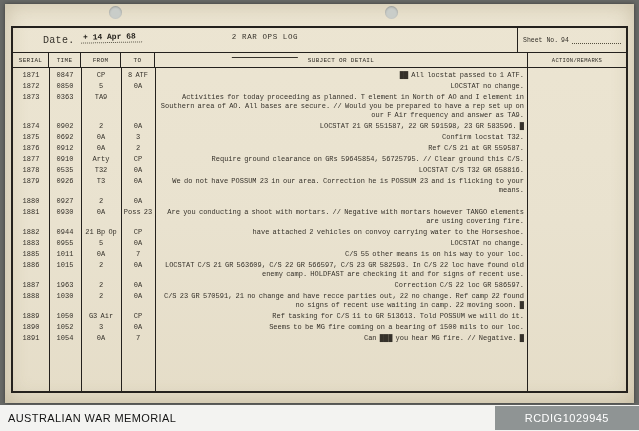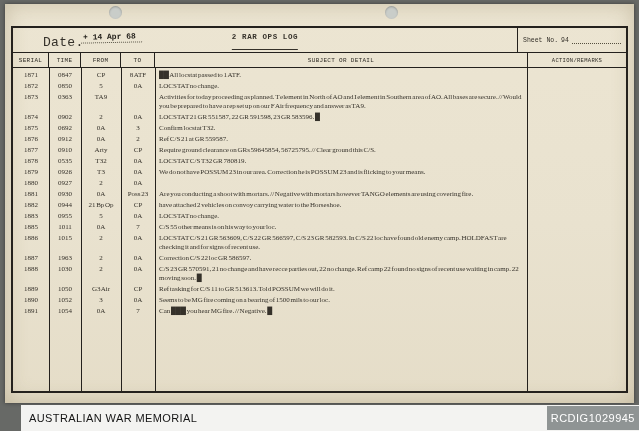--- a/index.html
+++ b/index.html
@@ -13,49 +13,49 @@
   .hole{position:absolute;width:13px;height:13px;border-radius:50%;background:#c9cdc9;
         box-shadow:inset 0 1px 2px rgba(0,0,0,.25);top:2px;}
   .hole.h1{left:104px}.hole.h2{left:380px}
 
   
   .frame{position:absolute;left:6px;right:6px;top:22px;bottom:10px;border:2px solid #24211d;
          display:flex;flex-direction:column;color:#35312a;}
 
   .dateband{display:flex;border-bottom:1px solid #24211d;height:24px;flex:0 0 auto;position:relative;}
   .dateband .left{flex:1 1 auto;position:relative;}
-  .date-label{position:absolute;left:30px;top:7px;font-size:13px;letter-spacing:.3px;}
+  .date-label{position:absolute;left:30px;top:7px;font-size:10px;letter-spacing:.3px;}
   .date-value{position:absolute;left:68px;top:4px;font-size:8px;font-weight:bold;color:#26231d;
               transform:rotate(-1.2deg);border-bottom:1px dotted #5a5548;padding:0 6px 1px 2px;}
-  .doc-title{position:absolute;left:50%;top:5px;transform:translateX(-50%);font-size:7.5px;font-weight:bold;
-             letter-spacing:.6px;border-bottom:1px solid #35312a;padding-bottom:8px;white-space:nowrap;}
+  .doc-title{position:absolute;left:50%;top:5px;transform:translateX(-50%);font-size:7.5px;font-weight:normal;
+             letter-spacing:.6px;border-bottom:1px solid #35312a;padding-bottom:16px;white-space:nowrap;}
   .sheetcell{flex:0 0 98px;border-left:1px solid #24211d;display:flex;align-items:center;padding:0 5px;gap:3px;font-size:6.5px;}
   .sheet-dots{flex:1;border-bottom:1px dotted #55503f;height:7px;}
 
   .grid{display:grid;grid-template-columns:36px 32px 40px 34px 1fr 98px;}
   .colhead{flex:0 0 auto;border-bottom:1px solid #24211d;height:14px;}
   .colhead .c{border-right:1px solid #24211d;display:flex;align-items:center;justify-content:center;
               font-size:6px;letter-spacing:.3px;color:#2f2c26;white-space:nowrap;overflow:hidden;}
   .colhead .c:last-child{border-right:none;font-size:5.5px;}
 
-  .body{flex:1 1 auto;position:relative;padding-top:3px;overflow:hidden;font-family:Liberation Serif, serif;}
+  .body{flex:1 1 auto;position:relative;padding-top:3px;overflow:hidden;}
   .vline{position:absolute;top:0;bottom:0;width:1px;background:#24211d;}
   .vl1{left:36px}.vl2{left:68px}.vl3{left:108px}.vl4{left:142px}.vl5{right:98px}
 
   .entry{margin-bottom:2px;}
   .entry .c{font-size:7px;line-height:9px;color:#35312a;padding:0 2px;word-spacing:-1px;}
   .entry .c.num{text-align:center;white-space:nowrap;overflow:hidden;}
-  .entry .c.detail{padding:0 4px;text-align:left;}
+  .entry .c.detail{padding:0 4px;text-align:right;}
 
   
   .footer{position:absolute;left:0;right:0;bottom:0;height:26px;background:#f3f3f1;
-          display:flex;align-items:center;justify-content:space-between;font-family:"Liberation Sans",sans-serif;margin-left:21px;}
+          display:flex;align-items:center;justify-content:space-between;font-family:"Liberation Sans",sans-serif;}
   .footer-left{padding-left:8px;font-size:11px;color:#141414;letter-spacing:.4px;}
   .footer-right{height:24px;background:#8f9494;color:#ffffff;display:flex;align-items:center;
-                padding:0 4px;font-size:11px;letter-spacing:.5px;}
+                padding:0 30px;font-size:11px;letter-spacing:.5px;}
 </style>
 </head>
 <body>
 
 <div class="viewport">
 
   <div class="page">
     <div class="hole h1"></div>
     <div class="hole h2"></div>
 
@@ -144,21 +144,21 @@
     <div class="c num">Arty</div>
     <div class="c num">CP</div>
     <div class="c detail">Require ground clearance on GRs 59645854, 56725795. // Clear ground this C/S.</div>
     <div class="c"></div>
   </div>
             <div class="entry grid">
     <div class="c num">1878</div>
     <div class="c num">0535</div>
     <div class="c num">T32</div>
     <div class="c num">0A</div>
-    <div class="c detail">LOCSTAT C/S T32 GR 780819.</div>
+    <div class="c detail">LOCSTAT C/S T32 GR 658816.</div>
     <div class="c"></div>
   </div>
             <div class="entry grid">
     <div class="c num">1879</div>
     <div class="c num">0926</div>
     <div class="c num">T3</div>
     <div class="c num">0A</div>
     <div class="c detail">We do not have POSSUM 23 in our area. Correction he is POSSUM 23 and is flicking to your means.</div>
     <div class="c"></div>
   </div>

